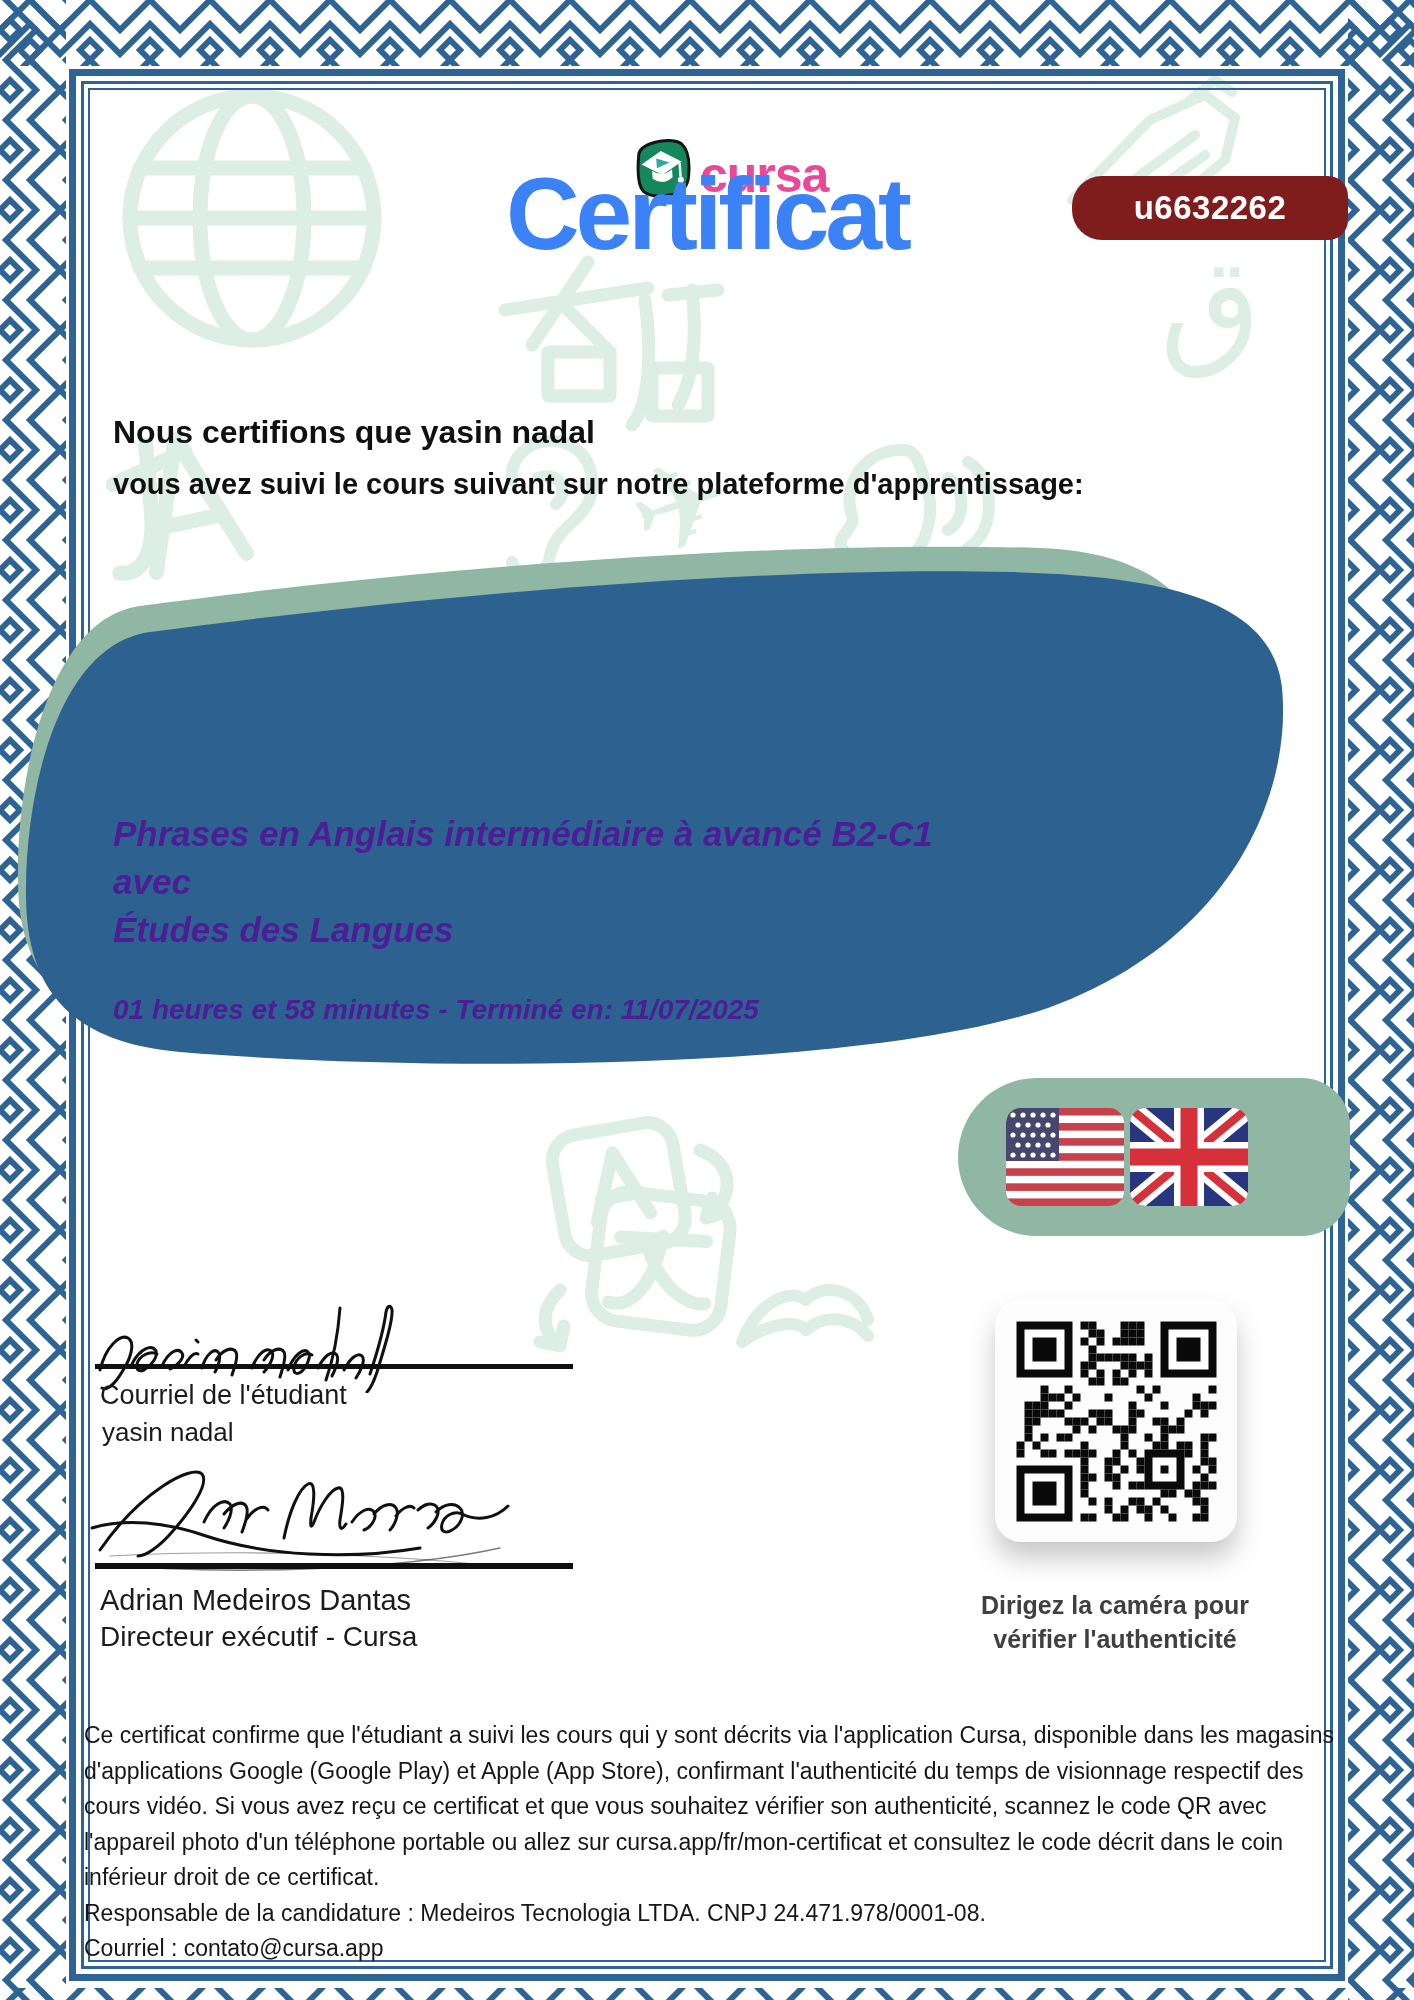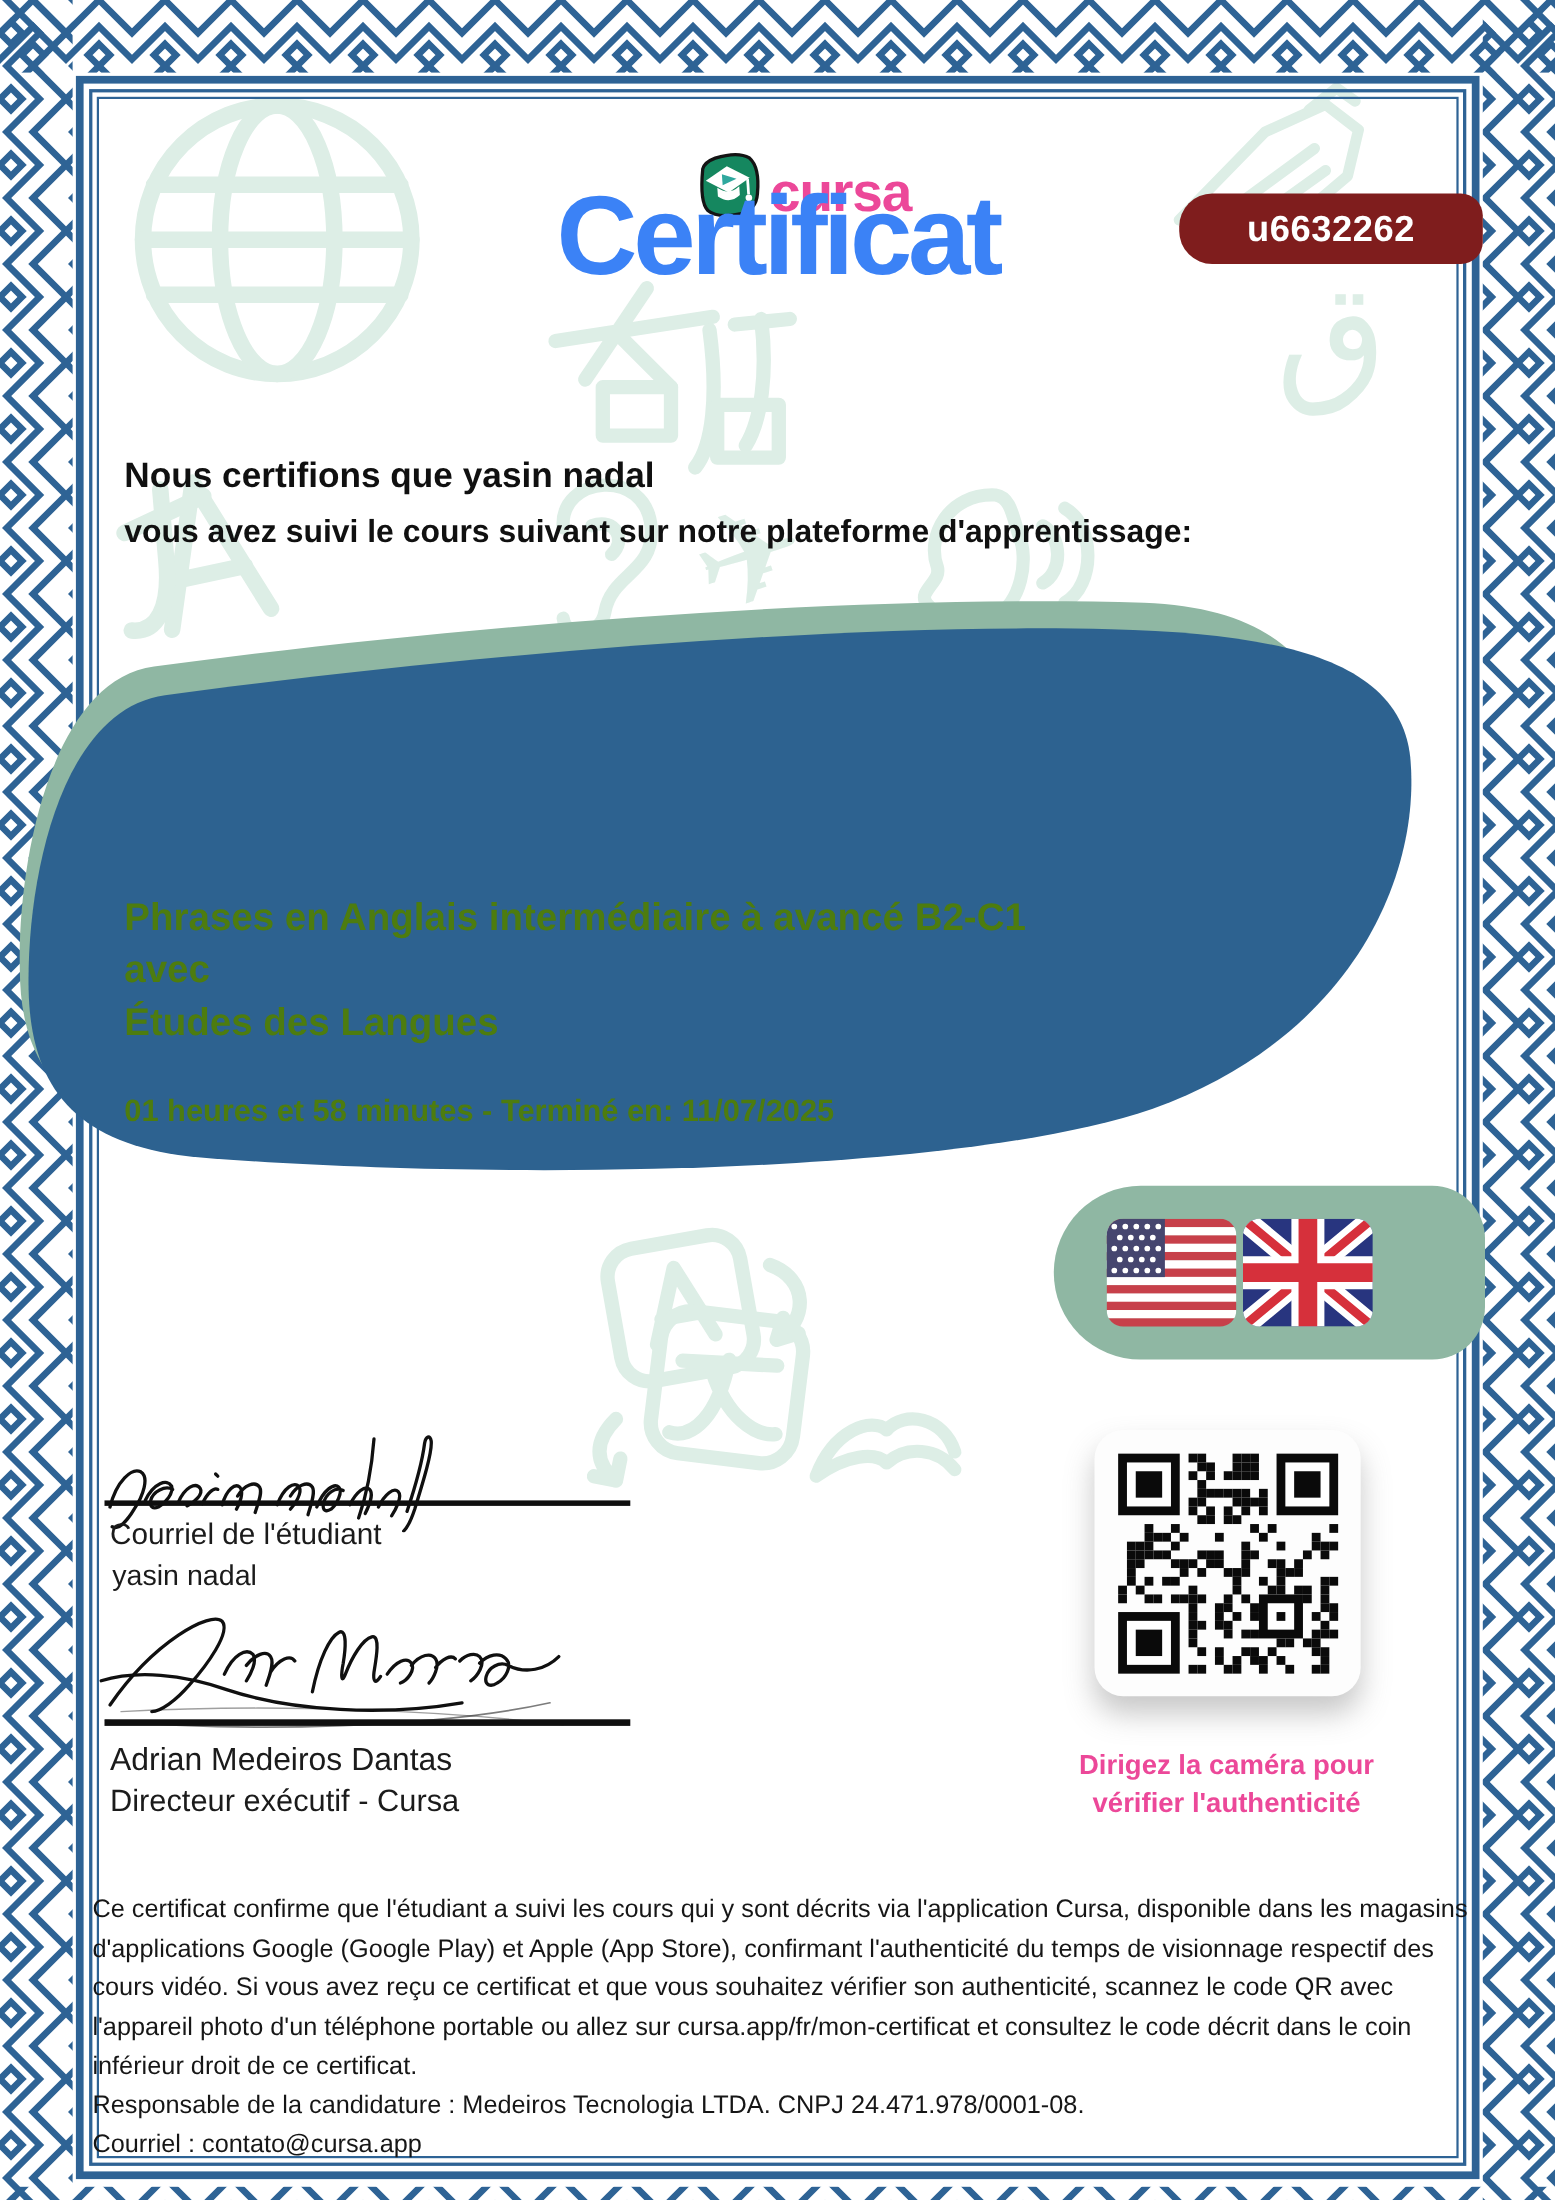--- a/index.html
+++ b/index.html
@@ -23,21 +23,21 @@
             border-radius:30px 20px 20px 30px;color:#fff;font-size:33px;font-weight:bold;
             line-height:64px;text-align:center;letter-spacing:.5px;}
 
   
   .intro{left:113px;top:414px;width:1000px;color:#101010;}
   .intro-l1{font-size:32px;font-weight:bold;}
   .intro-l1 .student{margin-left:9px;}
   .intro-l2{margin-top:17px;font-size:29px;font-weight:bold;}
 
   
-  .course{left:113px;top:810px;width:880px;color:#4d7c0f;}
+  .course{left:113px;top:810px;width:880px;color:#4c1d95;font-style:italic;}
   .course-title{font-size:35px;font-weight:bold;line-height:48px;}
   .course-meta{margin-top:40px;font-size:28px;font-weight:bold;}
 
   
   .flag-pill{left:958px;top:1078px;width:392px;height:158px;background:#8fb7a3;
              border-radius:79px 48px 48px 79px;}
   .flag{position:absolute;top:30px;}
   .flag.us{left:48px;}
   .flag.uk{left:172px;}
 
@@ -47,21 +47,21 @@
   .rule2{left:95px;top:1563px;width:478px;height:6px;}
   .sig-label{left:100px;top:1380px;font-size:27px;color:#1b1b1b;}
   .sig-name1{left:102px;top:1417px;font-size:26px;color:#1b1b1b;}
   .sig-name2{left:100px;top:1584px;font-size:29px;color:#1b1b1b;}
   .sig-role{left:100px;top:1621px;font-size:28px;color:#1b1b1b;}
 
   
   .qr-card{left:995px;top:1300px;width:242px;height:242px;background:#fdfdfd;border-radius:26px;
            box-shadow:0 16px 26px rgba(110,110,110,.38);}
   .qr-caption{left:950px;top:1588px;width:330px;text-align:center;font-size:25px;font-weight:bold;
-              color:#ec4899;line-height:34px;}
+              color:#404040;line-height:34px;}
 
   
   .footer{left:84px;top:1718px;width:1254px;font-size:23px;line-height:35.5px;color:#161616;}
 </style>
 </head>
 <body>
 
 <div class="page">
 
   <svg class="abs doodles" width="1414" height="2000" viewBox="0 0 1414 2000" style="left:0;top:0" fill="none" stroke="#ddeee6" stroke-linecap="round" stroke-linejoin="round">

